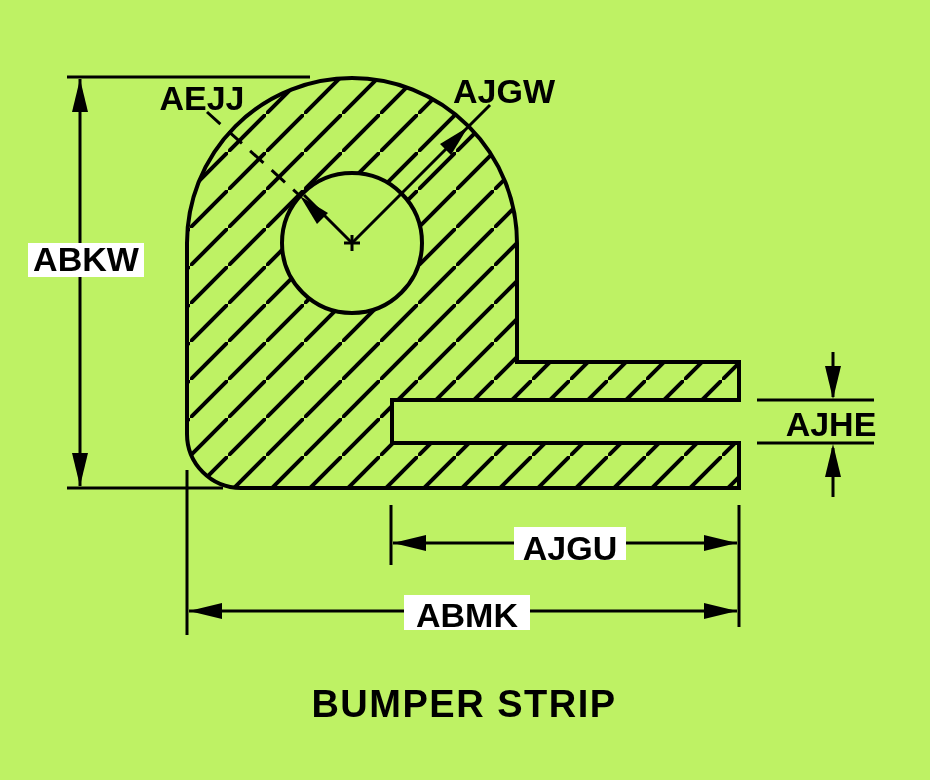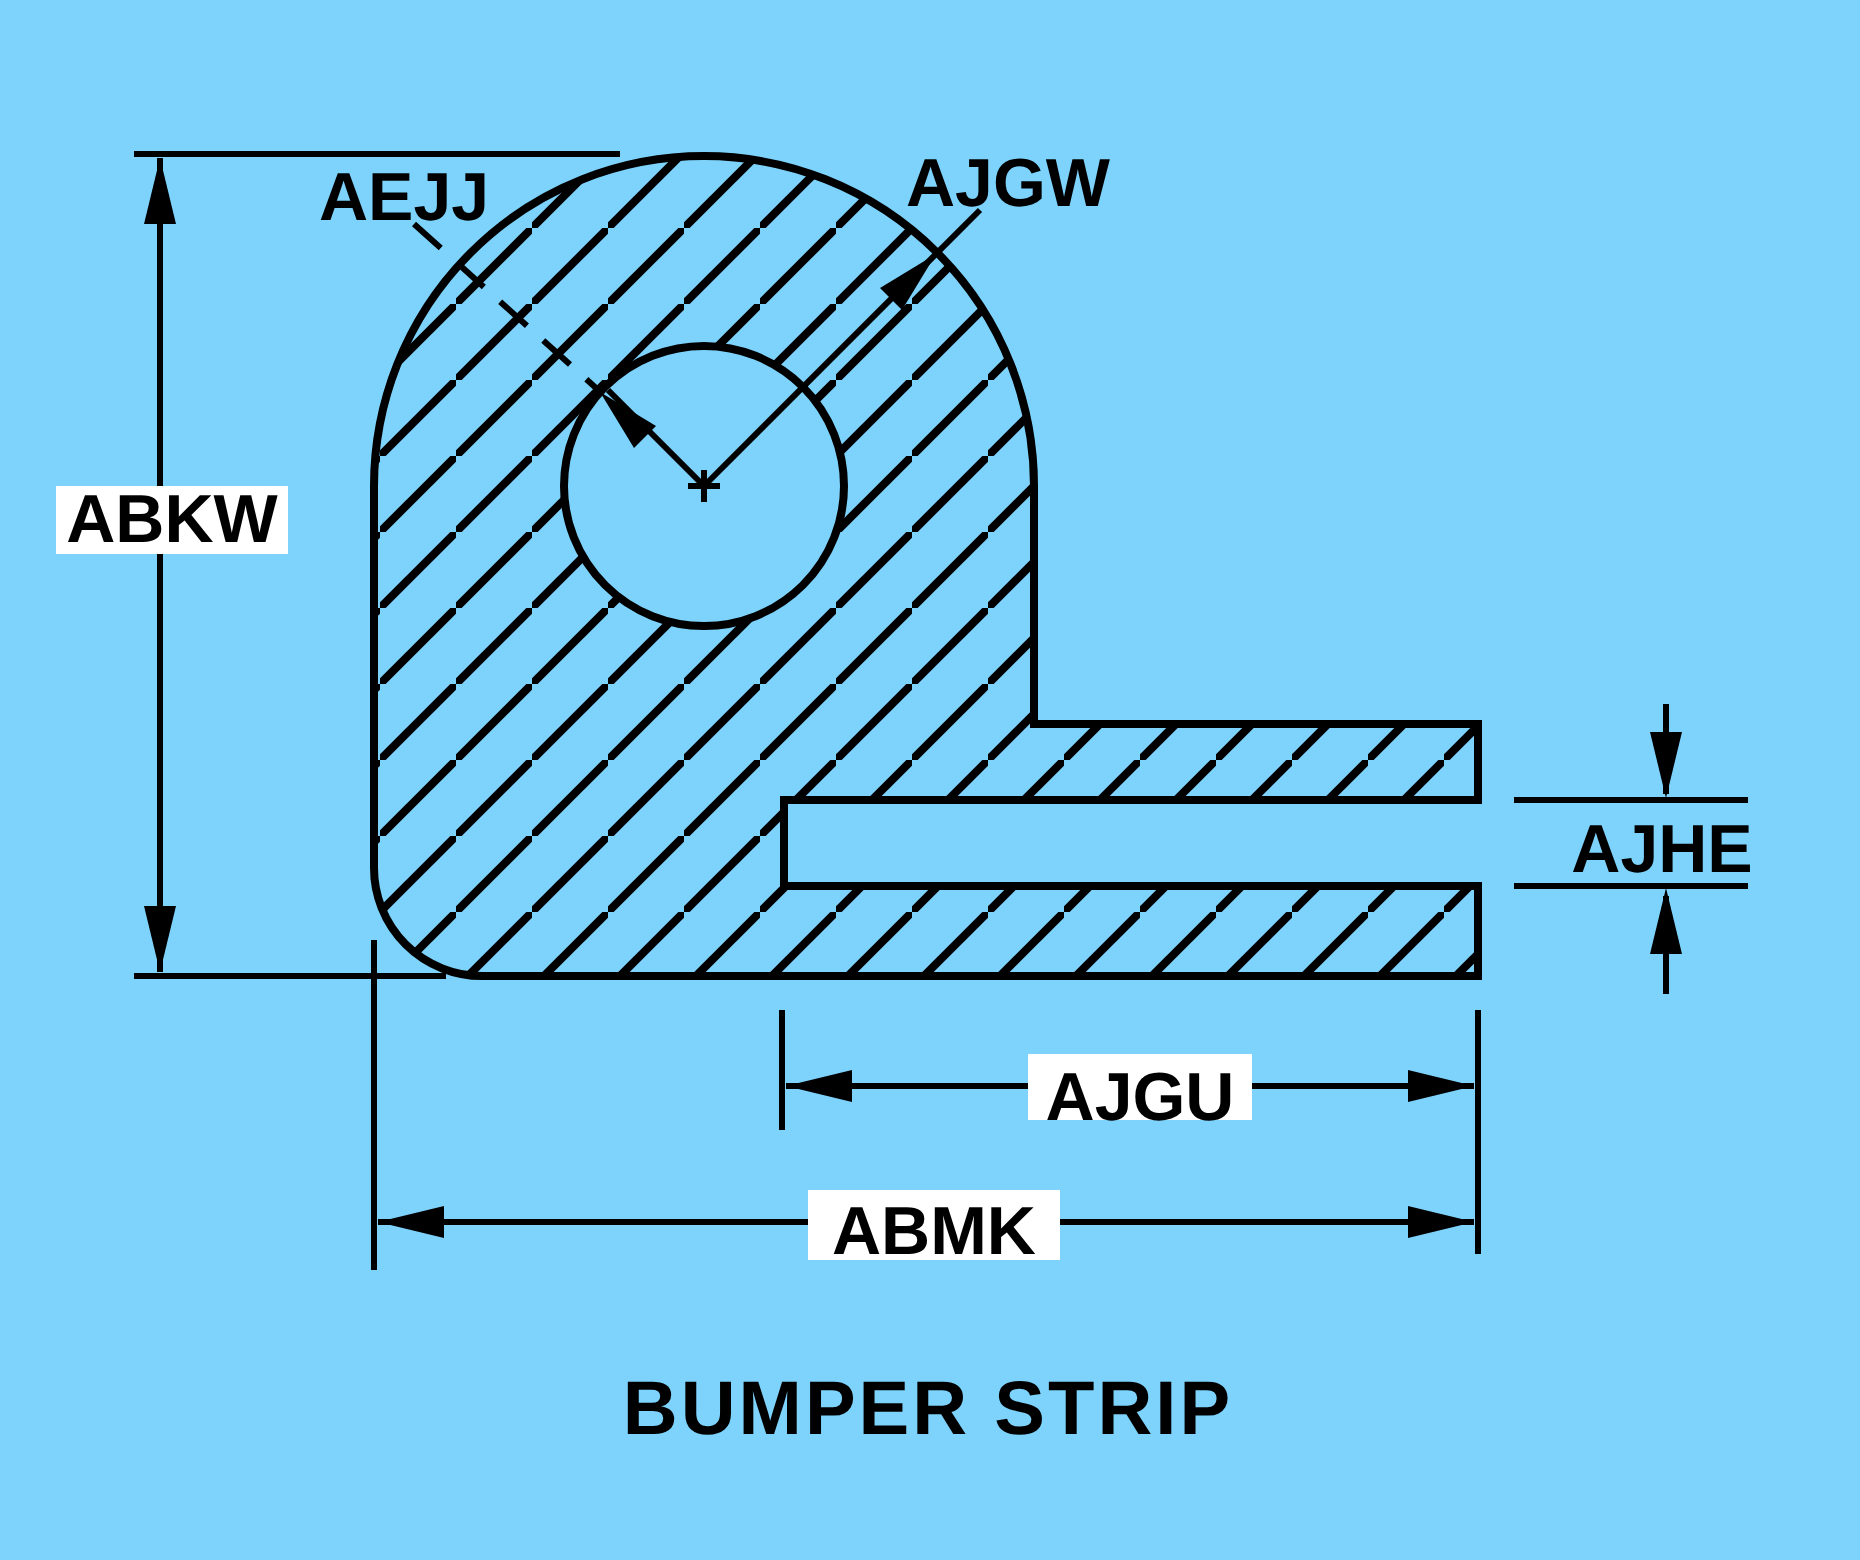--- a/index.html
+++ b/index.html
@@ -7,21 +7,21 @@
     padding: 0;
     background: #ffffff;
     width: 930px;
     height: 780px;
     font-family: "Liberation Sans", "DejaVu Sans", sans-serif;
   }
   .drawing-wrap {
     position: relative;
     width: 930px;
     height: 780px;
-    background: #7dd3fc;
+    background: #bef264;
     overflow: hidden;
   }
   svg { display: block; }
   .dim-text {
     font-family: "Liberation Sans", "DejaVu Sans", sans-serif;
     font-weight: bold;
     font-size: 34px;
     fill: #000000;
   }
   .title-text {

